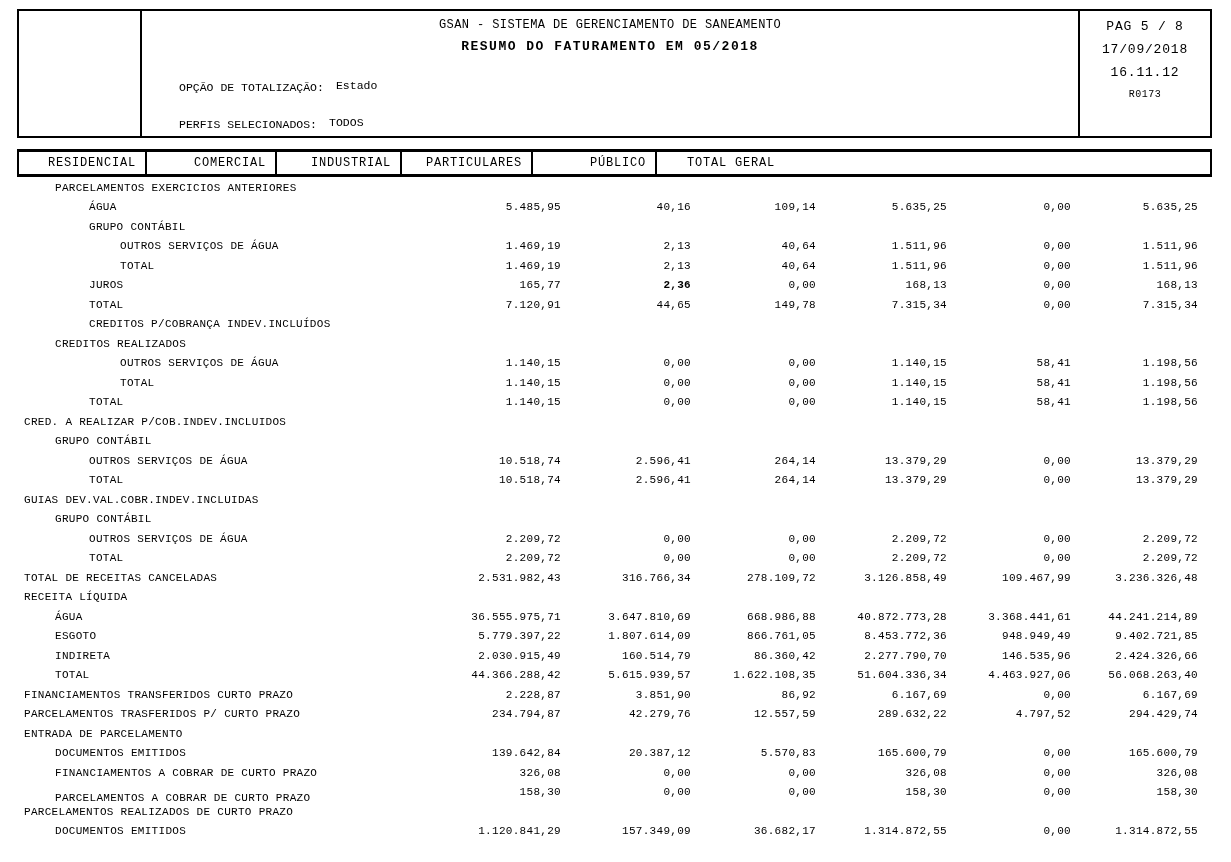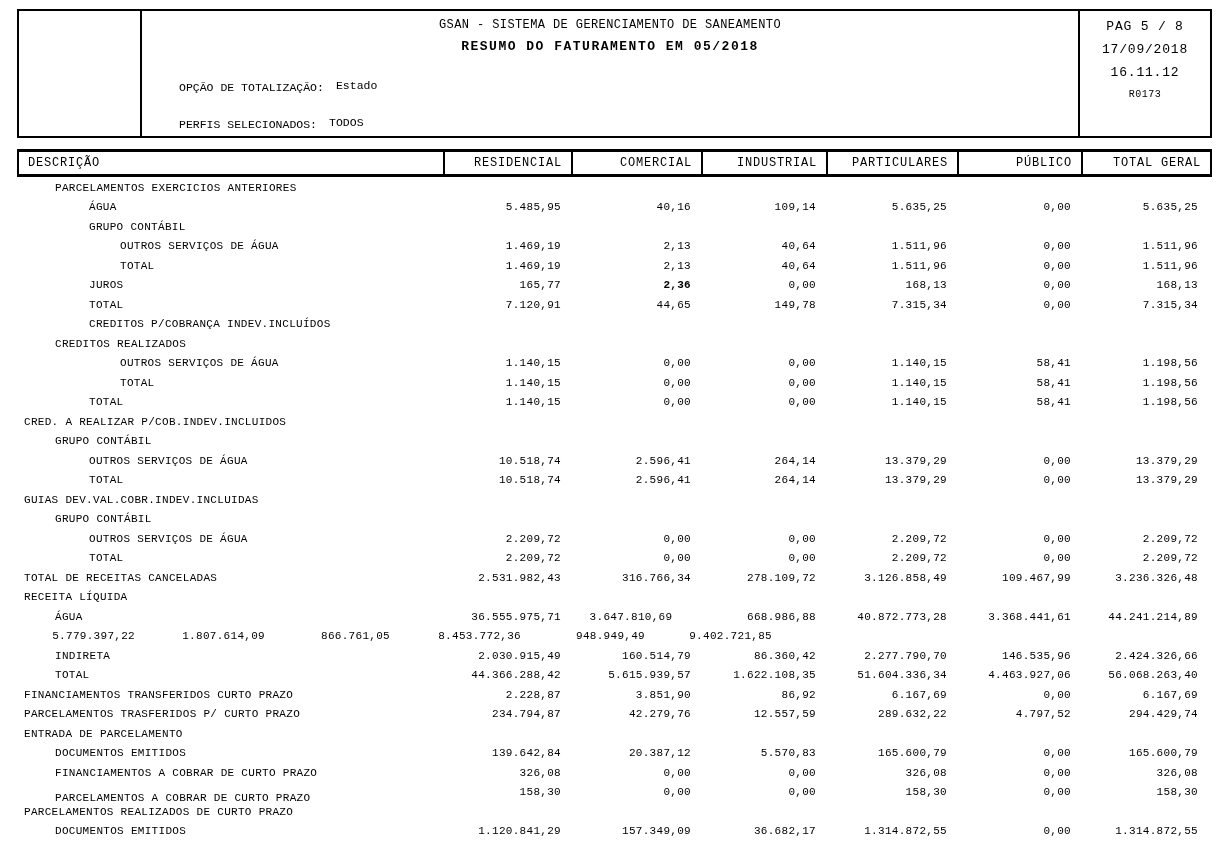--- a/index.html
+++ b/index.html
@@ -75,21 +75,20 @@
     </div>
     <div class="page-cell">
       <div class="pi">PAG 5 / 8</div>
       <div class="pi">17/09/2018</div>
       <div class="pi">16.11.12</div>
       <div class="pi code">R0173</div>
     </div>
   </div>
 
   <div class="thead">
-      <div class="th" style="width: 426px;">DESCRIÇÃO</div>
       <div class="th num" style="width: 128px;">RESIDENCIAL</div>
       <div class="th num" style="width: 130px;">COMERCIAL</div>
       <div class="th num" style="width: 125px;">INDUSTRIAL</div>
       <div class="th num" style="width: 131px;">PARTICULARES</div>
       <div class="th num" style="width: 124px;">PÚBLICO</div>
       <div class="th num" style="width: 127px;">TOTAL GERAL</div>
     </div>
   <div class="tbody">
       <div class="tr">
         <div class="td label" style="width: 426px; padding-left: 38px;">PARCELAMENTOS EXERCICIOS ANTERIORES</div>
@@ -285,27 +284,28 @@
         <div class="td num" style="width: 128px;"></div>
         <div class="td num" style="width: 130px;"></div>
         <div class="td num" style="width: 125px;"></div>
         <div class="td num" style="width: 131px;"></div>
         <div class="td num" style="width: 124px;"></div>
         <div class="td num" style="width: 127px;"></div>
       </div>
       <div class="tr">
         <div class="td label" style="width: 426px; padding-left: 38px;">ÁGUA</div>
         <div class="td num" style="width: 128px;">36.555.975,71</div>
-        <div class="td num" style="width: 130px; text-align: center;">3.647.810,69</div>
+        <div class="td num" style="width: 130px;">3.647.810,69</div>
         <div class="td num" style="width: 125px;">668.986,88</div>
         <div class="td num" style="width: 131px;">40.872.773,28</div>
         <div class="td num" style="width: 124px;">3.368.441,61</div>
         <div class="td num" style="width: 127px;">44.241.214,89</div>
       </div>
       <div class="tr">
+        <div class="td label" style="width: 426px; padding-left: 38px;">ESGOTO</div>
         <div class="td num" style="width: 128px;">5.779.397,22</div>
         <div class="td num" style="width: 130px;">1.807.614,09</div>
         <div class="td num" style="width: 125px;">866.761,05</div>
         <div class="td num" style="width: 131px;">8.453.772,36</div>
         <div class="td num" style="width: 124px;">948.949,49</div>
         <div class="td num" style="width: 127px;">9.402.721,85</div>
       </div>
       <div class="tr">
         <div class="td label" style="width: 426px; padding-left: 38px;">INDIRETA</div>
         <div class="td num" style="width: 128px; font-family: Liberation Mono, monospace;">2.030.915,49</div>

